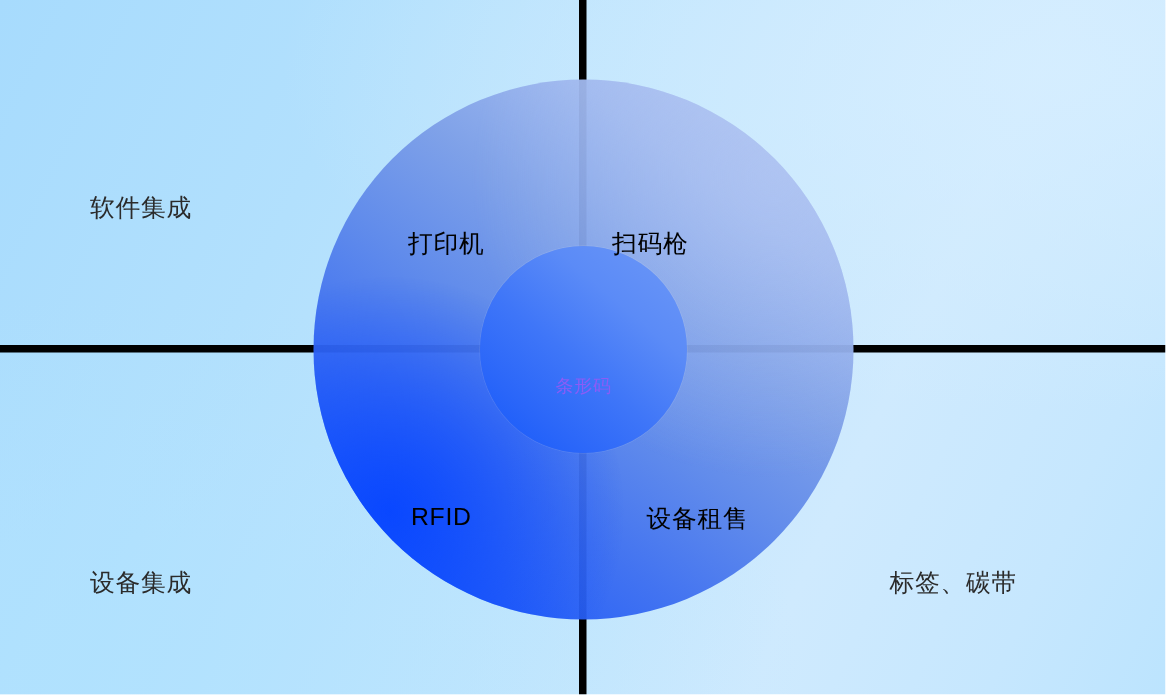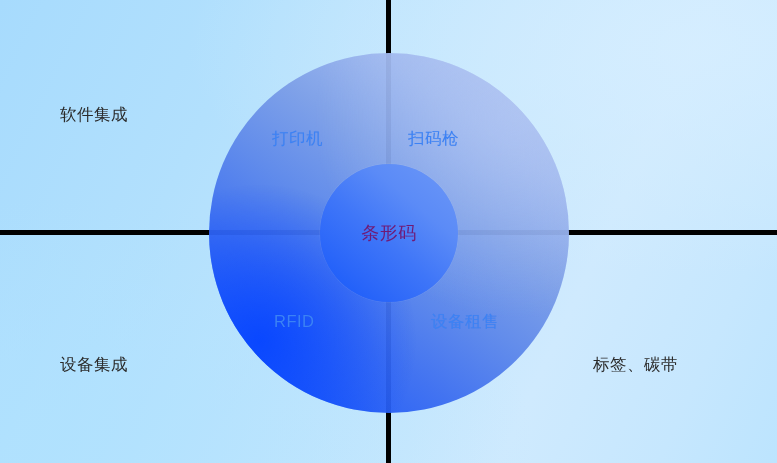--- a/index.html
+++ b/index.html
@@ -96,33 +96,34 @@
         #3f76f8 45%,
         #5b8bf7 70%,
         #6d98f7 100%);
     box-shadow: 0 0 0 0.5px rgba(255,255,255,0.10);
   }
   
   .lbl {
     position: absolute;
     white-space: nowrap;
     letter-spacing: 0.5px;
+    margin-top: 24px;
   }
   .lbl-outer {
     color: #2b2b2b;
     font-size: 16.5px;
   }
   .lbl-inner {
-    color: #3b82f6;
+    color: #000000;
     font-size: 16.5px;
     text-shadow: 0 0 1px rgba(0,0,0,0.06);
   }
   .lbl-core {
-    color: #701a75;
-    font-size: 18px;
+    color: #8b5cf6;
+    font-size: 12px;
   }
 
   
   #lbl-q1 { left: 60px;  top: 104px; }   
   #lbl-q2 { left: 593px; top: 104px; }   
   #lbl-q3 { left: 60px;  top: 354px; }   
   #lbl-q4 { left: 593px; top: 354px; }   
 
   
   #lbl-r1 { left: 272px; top: 128px; }   

